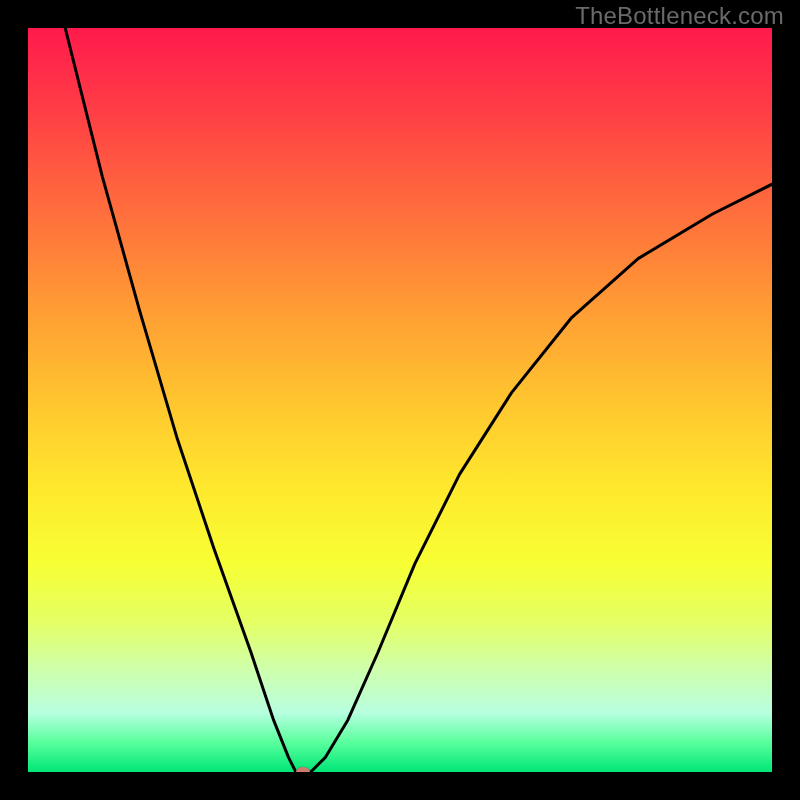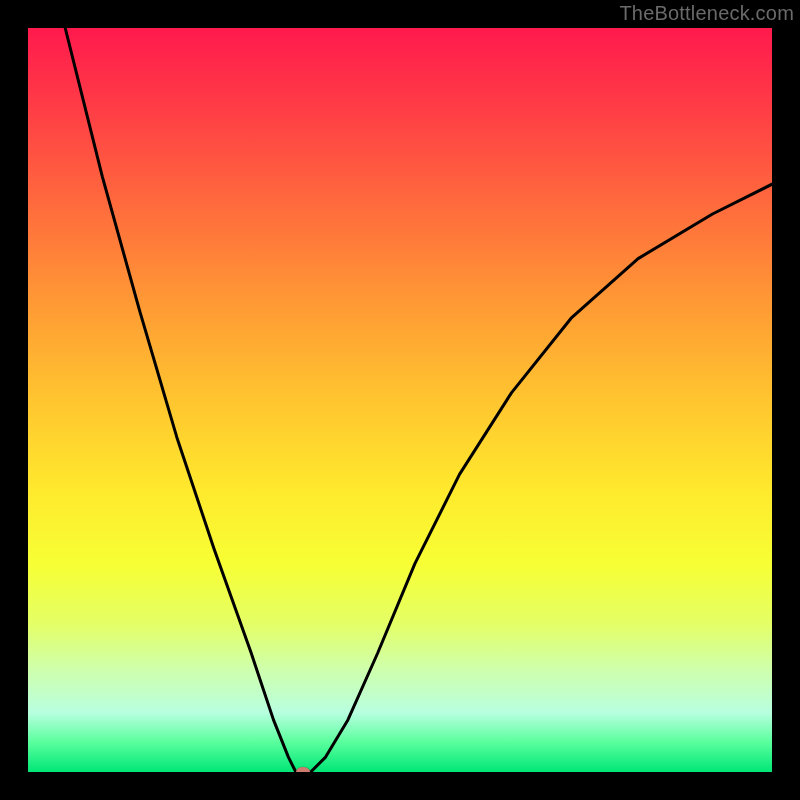--- a/index.html
+++ b/index.html
@@ -13,23 +13,23 @@
   }
   .frame {
     position: relative;
     width: 800px;
     height: 800px;
     background: #000;
   }
   .watermark {
     position: absolute;
     top: 2px;
-    right: 6px;
+    right: 16px;
     color: #6a6a6a;
-    font-size: 20px;
+    font-size: 24px;
     font-weight: 500;
     letter-spacing: 0.2px;
     z-index: 5;
   }
   .plot-area {
     position: absolute;
     left: 28px;
     top: 28px;
     width: 744px;
     height: 744px;

